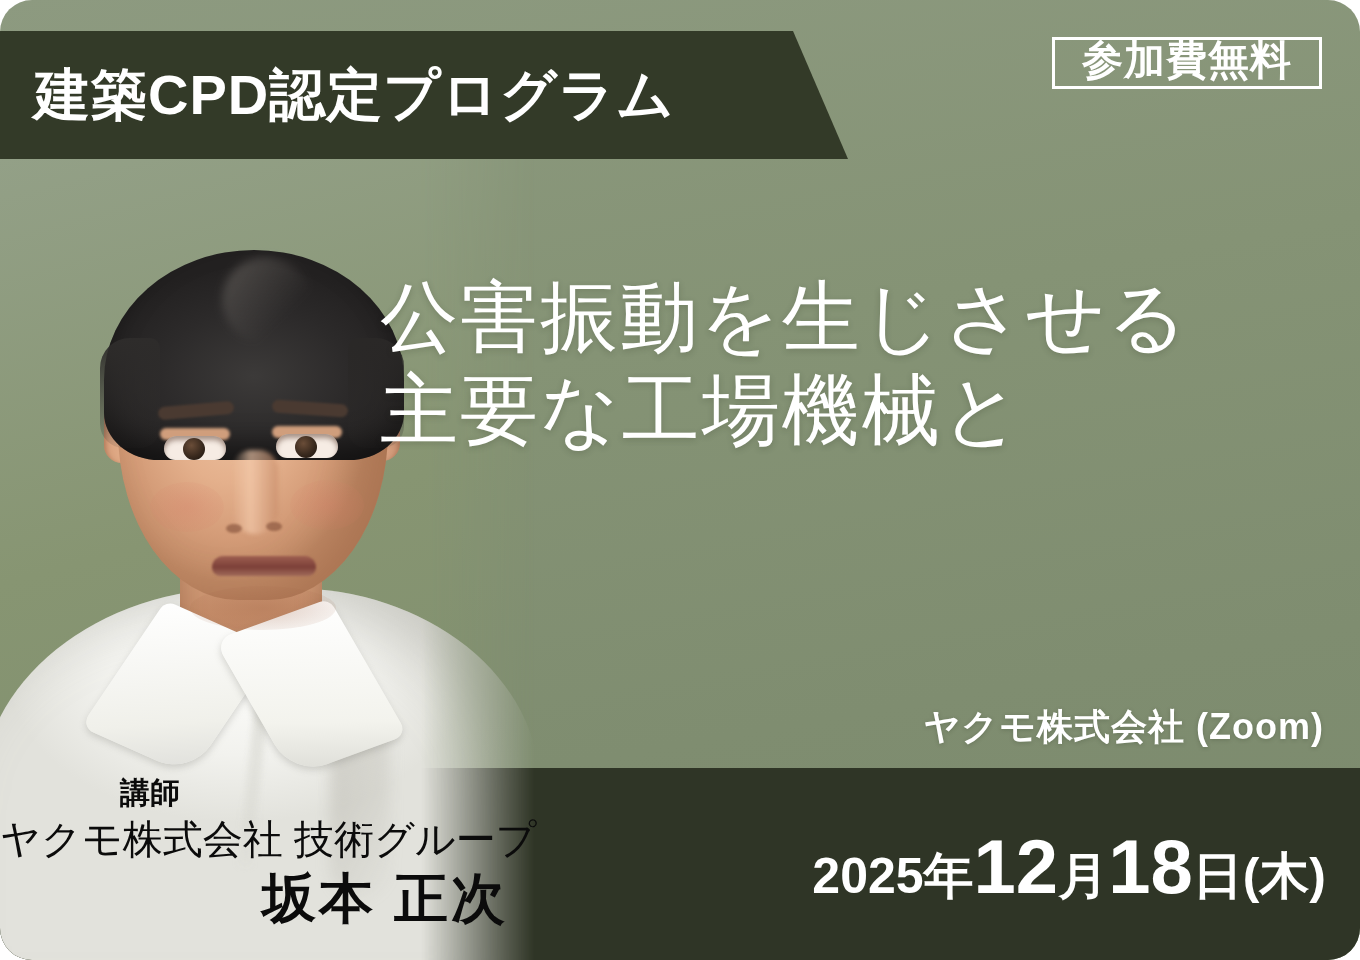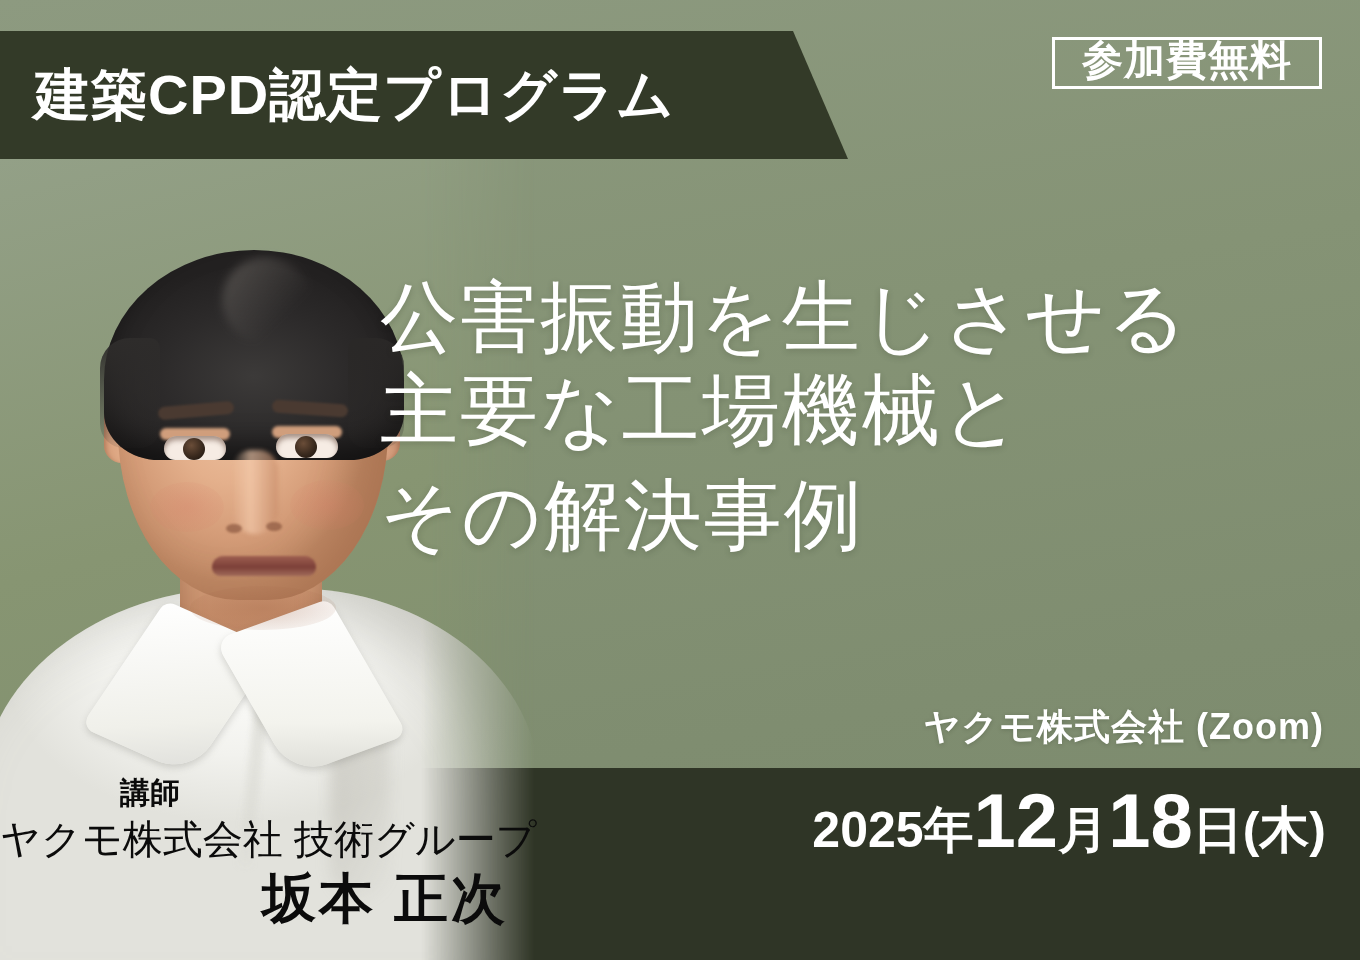--- a/index.html
+++ b/index.html
@@ -11,20 +11,21 @@
   body {
     font-family: "Liberation Sans", "DejaVu Sans", sans-serif;
   }
 
   .banner {
     position: relative;
     width: 1360px;
     height: 960px;
     overflow: hidden;
     background: linear-gradient(170deg, #8d9a80 0%, #859375 38%, #7f8d70 72%, #7b8a6d 100%);
+    border-radius: 32px;
   }
 
   
   .header-ribbon {
     position: absolute;
     left: 0;
     top: 31px;
     width: 860px;
     height: 128px;
     background: #333a28;
@@ -368,21 +369,21 @@
     top: 768px;
     height: 192px;
     background: #2f3526;
     z-index: 3;
   }
 
   
   .date-block {
     position: absolute;
     right: 34px;
-    top: 783px;
+    top: 829px;
     z-index: 5;
     text-align: right;
     color: #ffffff;
   }
   .date-line {
     line-height: 1;
     white-space: nowrap;
     margin-bottom: 12px;
   }
   .date-sm {
@@ -486,21 +487,20 @@
       <div class="nostril-l"></div>
       <div class="nostril-r"></div>
       <div class="mouth"></div>
       <div class="chin-shadow"></div>
     </div>
   </div>
 
   <div class="title-block">
     <div class="title-line line-1">公害振動を生じさせる</div>
     <div class="title-line line-2">主要な工場機械と</div>
-    <div class="title-line line-3">その解決事例</div>
   </div>
 
   <div class="online-label">ヤクモ株式会社 (Zoom)</div>
 
   <div class="date-block">
     <div class="date-line"><span class="date-sm">2025年</span><span class="date-lg">12</span><span class="date-sm">月</span><span class="date-lg">18</span><span class="date-sm">日</span><span class="date-sm">(木)</span></div>
   </div>
 
   <div class="speaker-block">
     <div class="speaker-role">講師</div>

